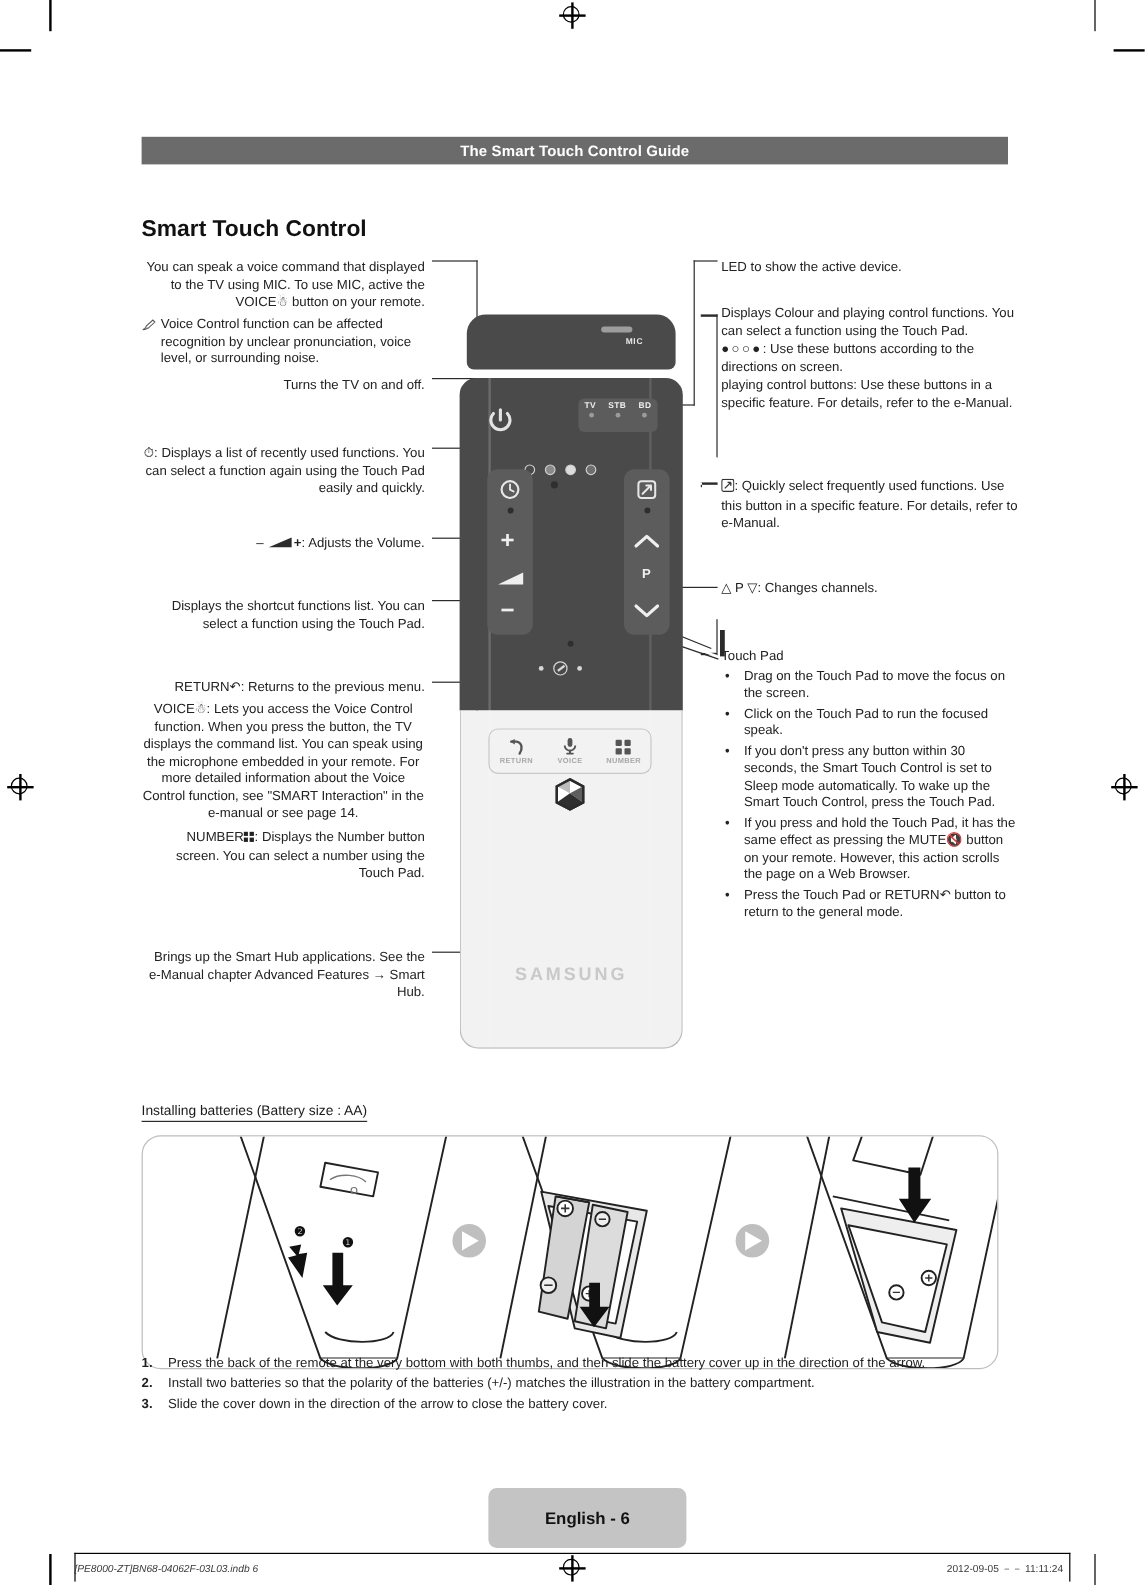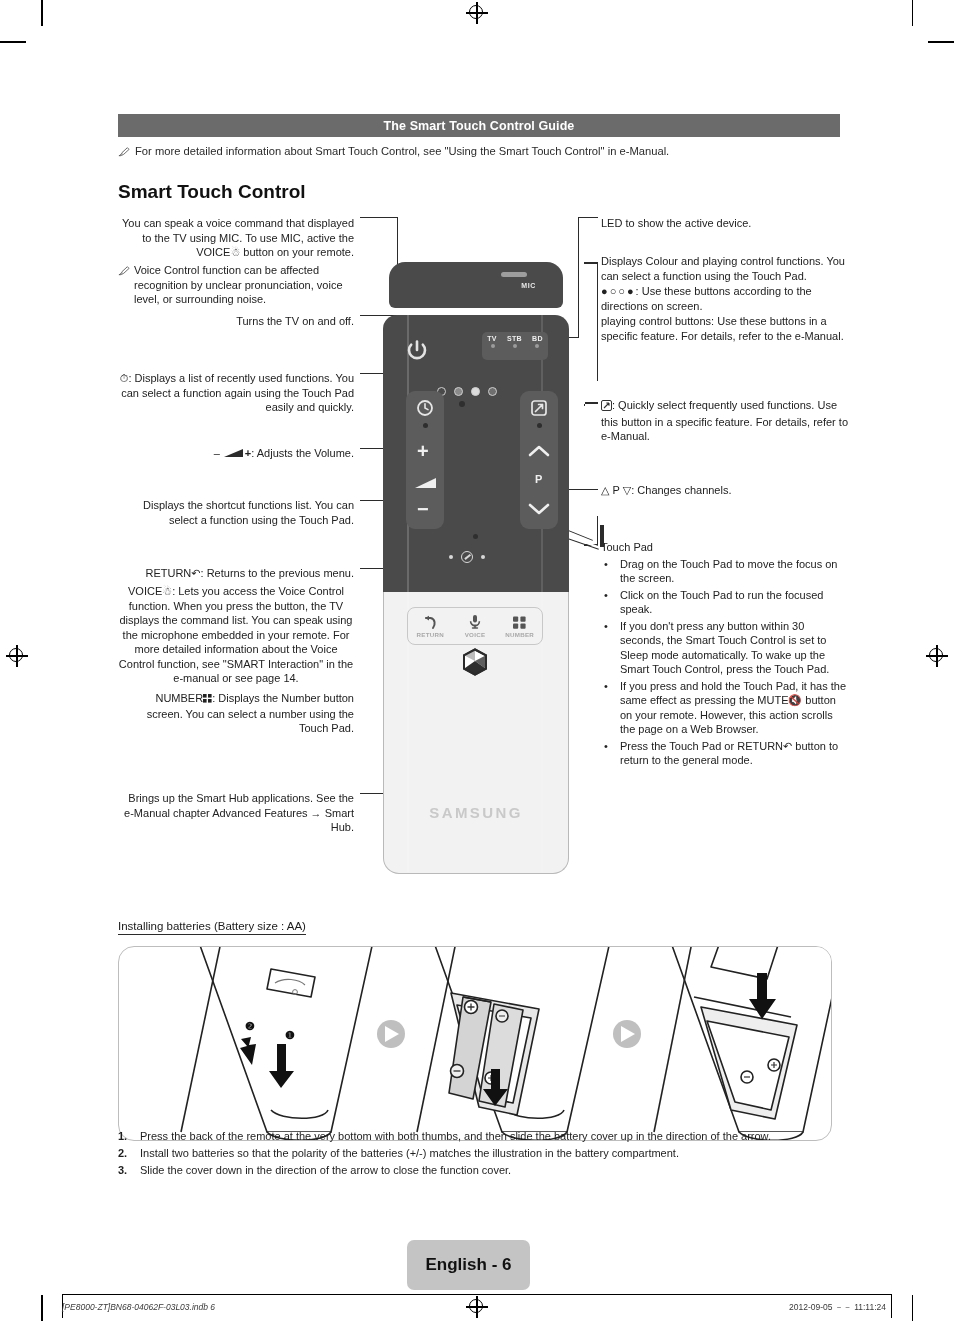--- a/index.html
+++ b/index.html
@@ -128,23 +128,23 @@
   .batt-box{
     position:absolute;left:118px;top:946px;width:714px;height:195px;
     border:1.2px solid #bdbdbd;border-radius:16px;box-sizing:border-box;overflow:hidden;background:#fff;
   }
   .steps{position:absolute;left:118px;top:1128px;width:730px;font-size:11px;color:#1e1e1e;line-height:1.55;}
   .steps .row{display:flex;gap:6px;}
   .steps .n{width:16px;flex:0 0 auto;font-weight:bold;text-align:left;}
 
   
   .pagebadge{
-    position:absolute;left:407px;top:1240px;width:123px;height:50px;background:#c4c4c4;
+    position:absolute;left:407px;top:1240px;width:165px;height:50px;background:#c4c4c4;
     border-radius:7px;display:flex;align-items:center;justify-content:center;
-    font-size:17px;font-weight:bold;color:#111;
+    font-size:14px;font-weight:bold;color:#111;
   }
   .footl{position:absolute;left:62px;top:1302px;font-size:8.5px;color:#3a3a3a;white-space:nowrap;font-style:italic;}
   .footr{position:absolute;right:68px;top:1302px;font-size:8.5px;color:#3a3a3a;white-space:nowrap;}
 </style>
 </head>
 <body>
 
 <div class="page">
 
   <div class="crop" style="left:41px;top:0;width:1.5px;height:26px;"></div>
@@ -164,29 +164,20 @@
       <div class="circ"></div>
     </div>
   <div class="reg" style="left:466px;top:1296px;">
       <div class="circ"></div>
     </div>
 
   <div class="band">
     <span>The Smart Touch Control Guide</span>
   </div>
 
-  <div class="note-line">
-    <span class="pencil">
-      <svg viewBox="0 0 14 13" width="12" height="11">
-          <path d="M1 11.5 C3 11 4 9.5 4.5 8 L11 2 L13 4 L6.5 10 C5 10.8 3 11.6 1 11.5 Z" fill="none" stroke="#555" stroke-width="1"></path>
-          <path d="M2 11 L5 8.5 M3 11.5 L6 9" stroke="#777" stroke-width=".7"></path>
-        </svg>
-    </span>
-    <span>For more detailed information about Smart Touch Control, see "Using the Smart Touch Control" in e-Manual.</span>
-  </div>
 
   <div class="h1">Smart Touch Control</div>
 
   <div class="lcol" style="top:216px;">
     <div><span>You can speak a voice command that displayed</span></div>
     <div><span>to the TV using MIC. To use MIC, active the</span></div>
     <div>
       <span>VOICE</span><span>☃</span><span> button on your remote.</span>
     </div>
   </div>
@@ -557,21 +548,21 @@
     <div class="row">
       <span class="n">1.</span>
       <span>Press the back of the remote at the very bottom with both thumbs, and then slide the battery cover up in the direction of the arrow.</span>
     </div>
     <div class="row">
       <span class="n">2.</span>
       <span>Install two batteries so that the polarity of the batteries (+/-) matches the illustration in the battery compartment.</span>
     </div>
     <div class="row">
       <span class="n">3.</span>
-      <span>Slide the cover down in the direction of the arrow to close the function cover.</span>
+      <span>Slide the cover down in the direction of the arrow to close the battery cover.</span>
     </div>
   </div>
 
   <div class="pagebadge">English - 6</div>
   <div class="crop" style="left:62px;top:1294px;width:830px;height:1px;"></div>
   <div class="crop" style="left:62px;top:1294px;width:1px;height:24px;"></div>
   <div class="crop" style="left:891px;top:1294px;width:1px;height:24px;"></div>
   <div class="footl">[PE8000-ZT]BN68-04062F-03L03.indb   6</div>
   <div class="footr">2012-09-05   －－ 11:11:24</div>
 

